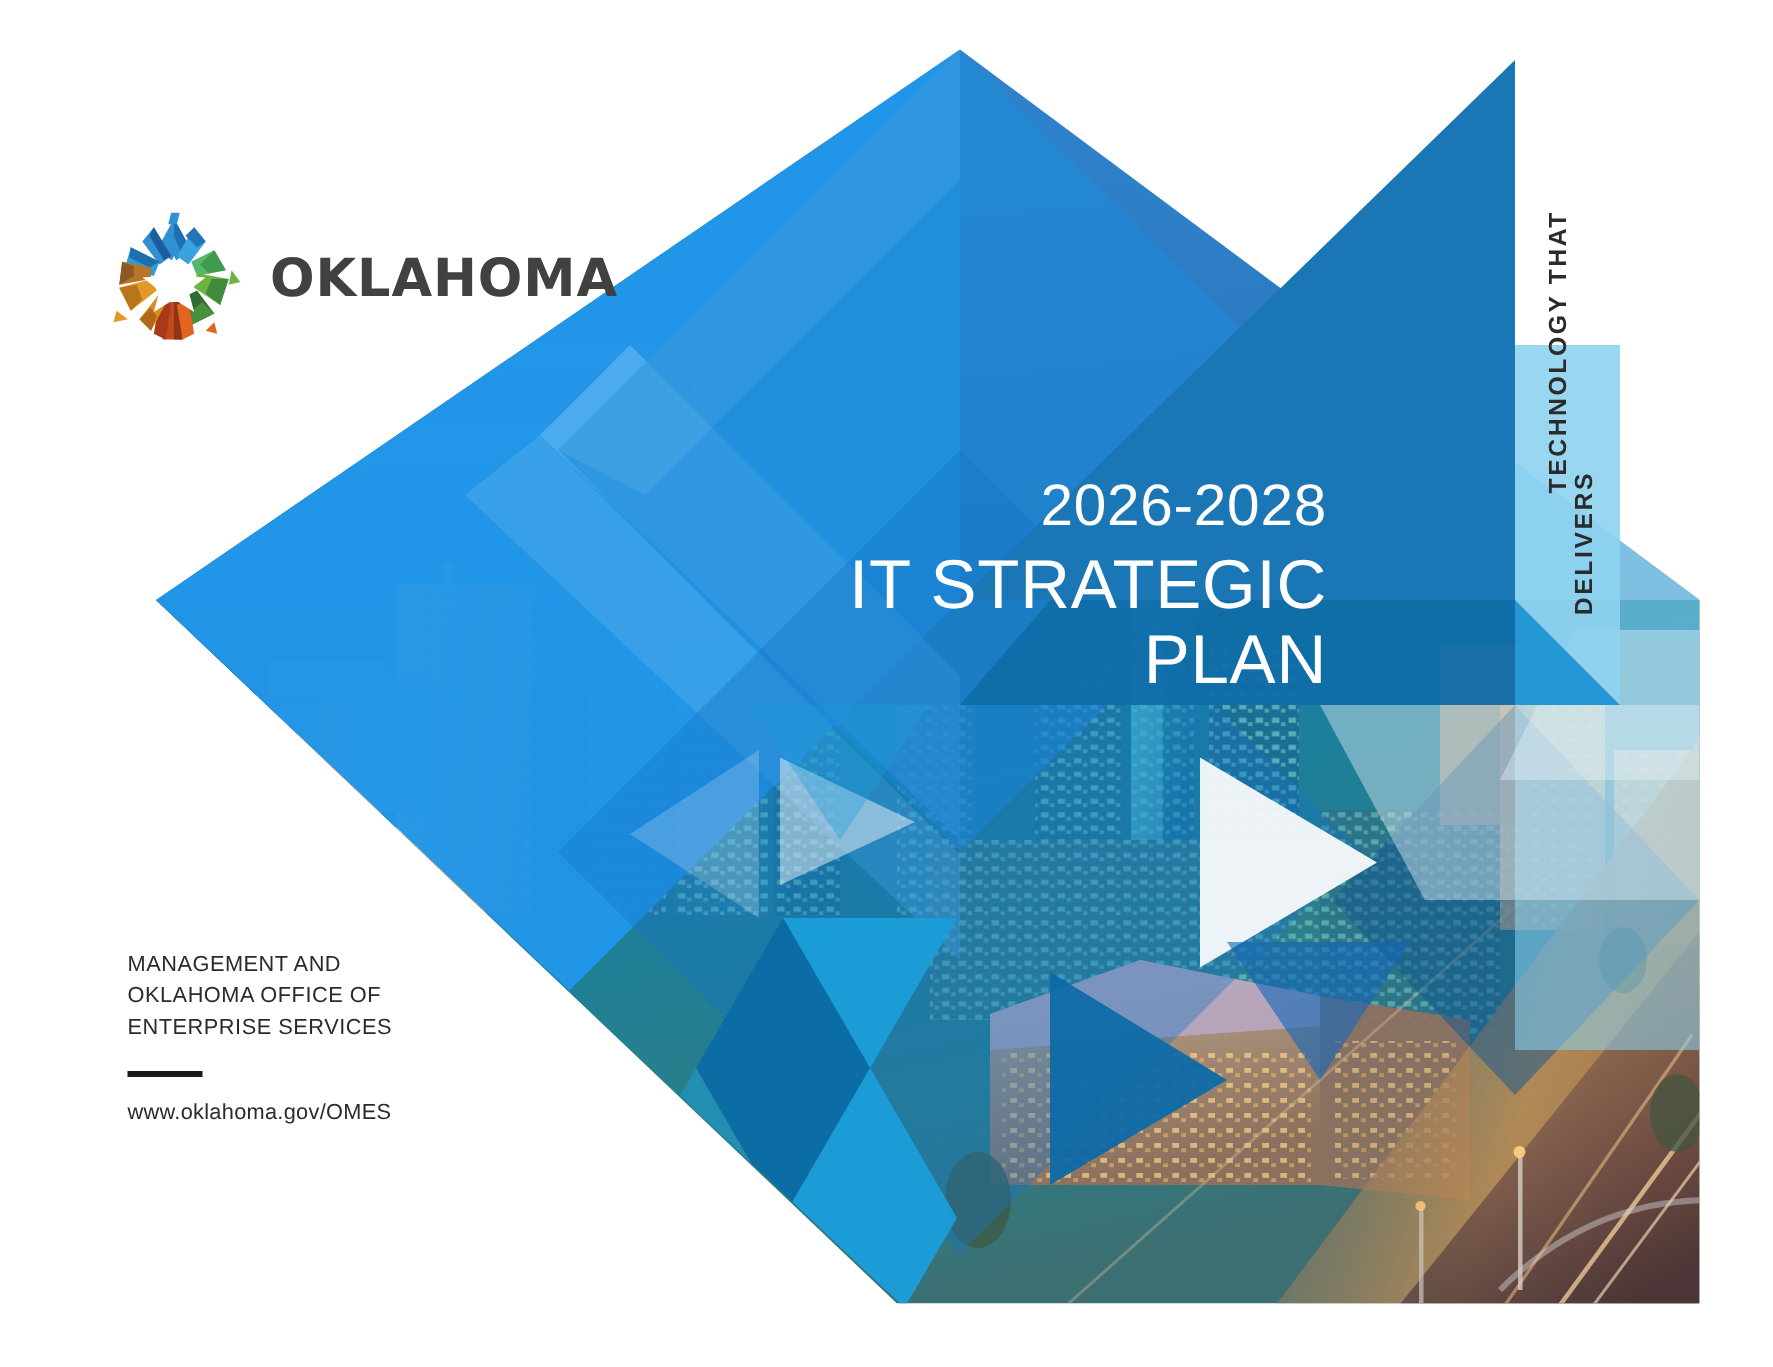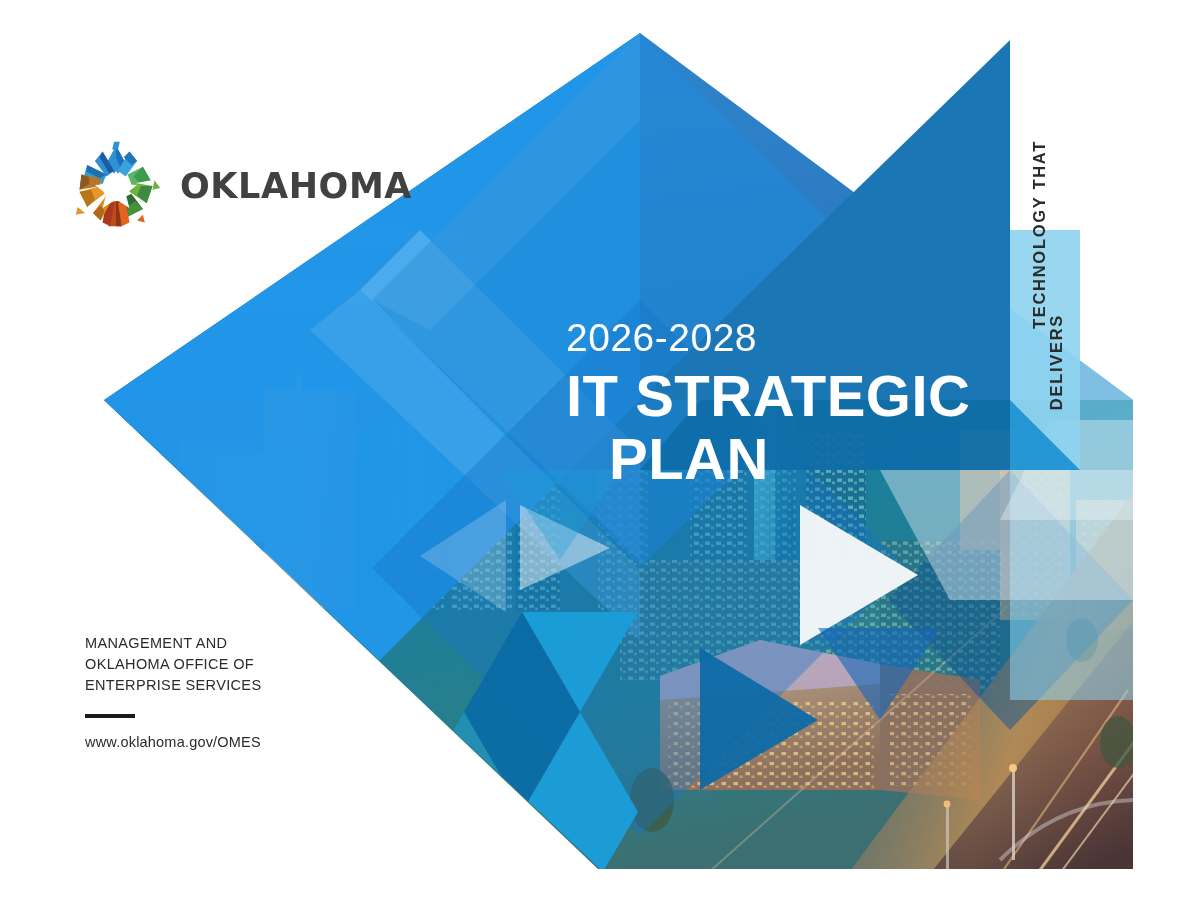--- a/index.html
+++ b/index.html
@@ -85,33 +85,34 @@
   .tagline-line.l1 { align-self: flex-start; }
   .tagline-line.l2 { align-self: flex-end; }
 
   
   .hero-title {
     position: absolute;
     left: 566px;
     top: 318px;
     z-index: 40;
     color: #ffffff;
+    text-align: right;
   }
   .hero-years {
     font-family: "Liberation Sans", sans-serif;
     font-weight: 300;
     font-size: 39px;
     letter-spacing: 0.5px;
     line-height: 1.05;
     white-space: nowrap;
   }
   .hero-main {
     font-family: "Liberation Sans", sans-serif;
-    font-weight: 700;
-    font-size: 58px;
+    font-weight: 400;
+    font-size: 46px;
     letter-spacing: 0.5px;
     line-height: 1.08;
     margin-top: 6px;
     white-space: nowrap;
   }
   .hero-main .l2 { display: block; margin-left: 43px; }
 
   
   .footer-block {
     position: absolute;

